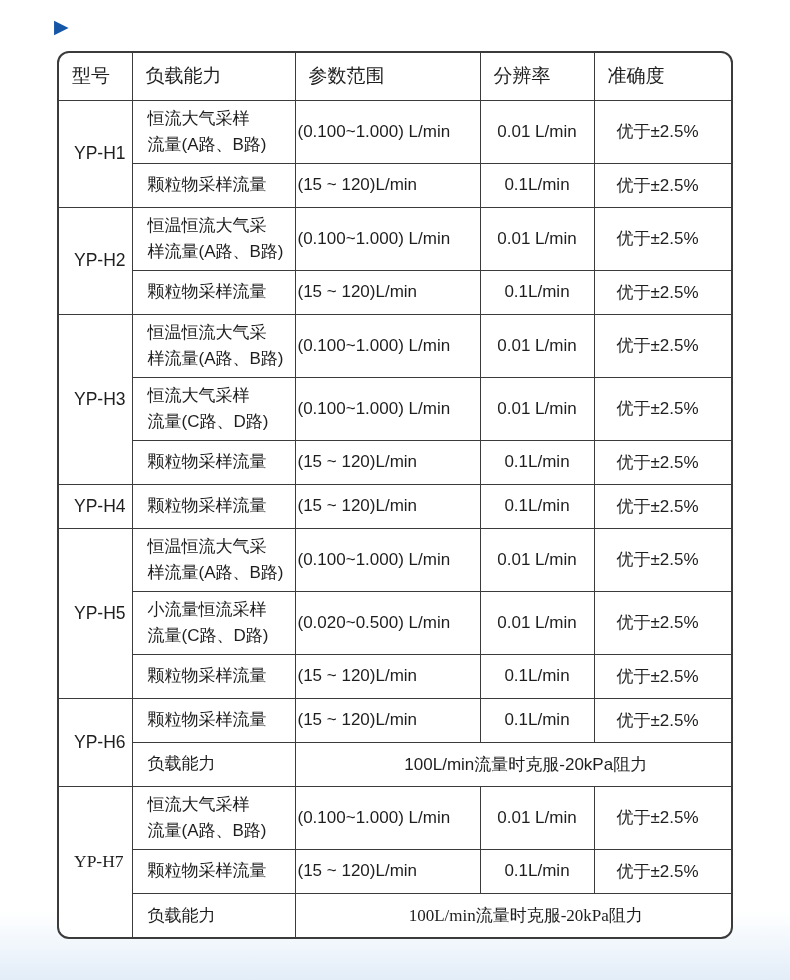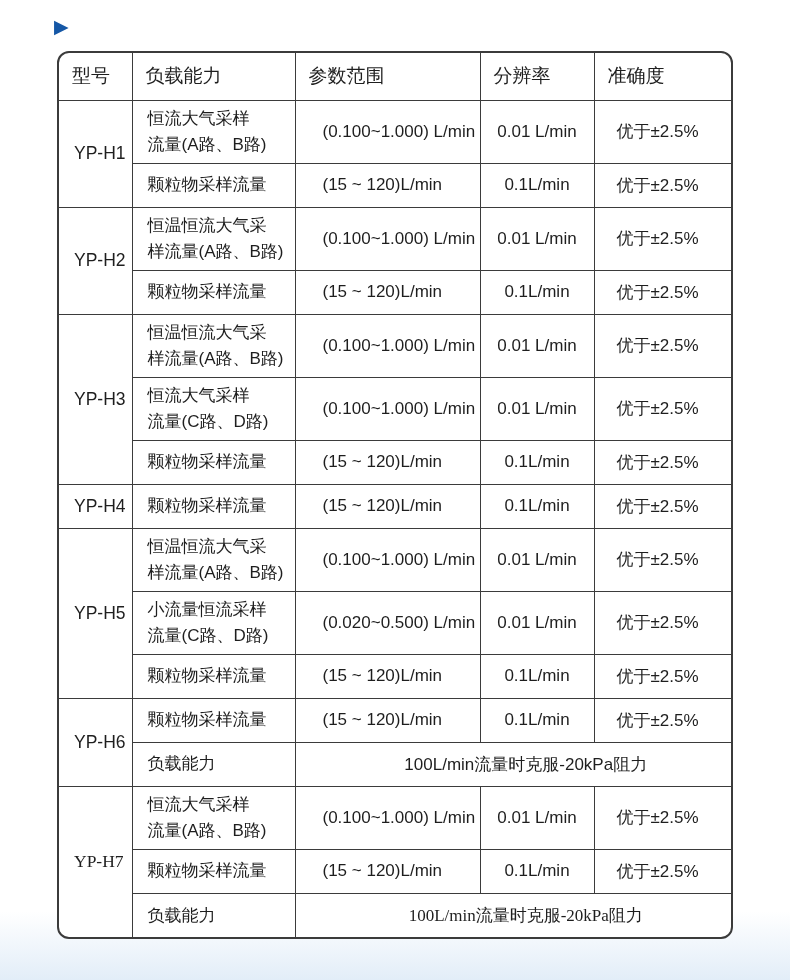--- a/index.html
+++ b/index.html
@@ -41,21 +41,21 @@
   }
   th:first-child { border-left:none; }
   th:last-child  { border-right:none;font-family:Liberation Serif, serif; }
 
   tr.single { height:44px; }
   tr.double { height:63px; }
 
   td { font-size:17px; padding:0; }
   td.model { font-size:17.5px; padding-left:15px; border-left:none; }
   td.param { padding-left:15px; white-space:pre-line; line-height:1.5; }
-  td.range { padding-left:27px; }
+  td.range { padding-left:2px; }
   td.res   { text-align:center; }
   td.acc   { padding-left:22px; border-right:none; }
   td.span3 { padding-left:21px; border-right:none;text-align:center; }
   td.no-bottom { border-bottom:none;font-family:Liberation Serif, serif; }
 </style>
 </head>
 <body>
 
 <div class="page">
 

